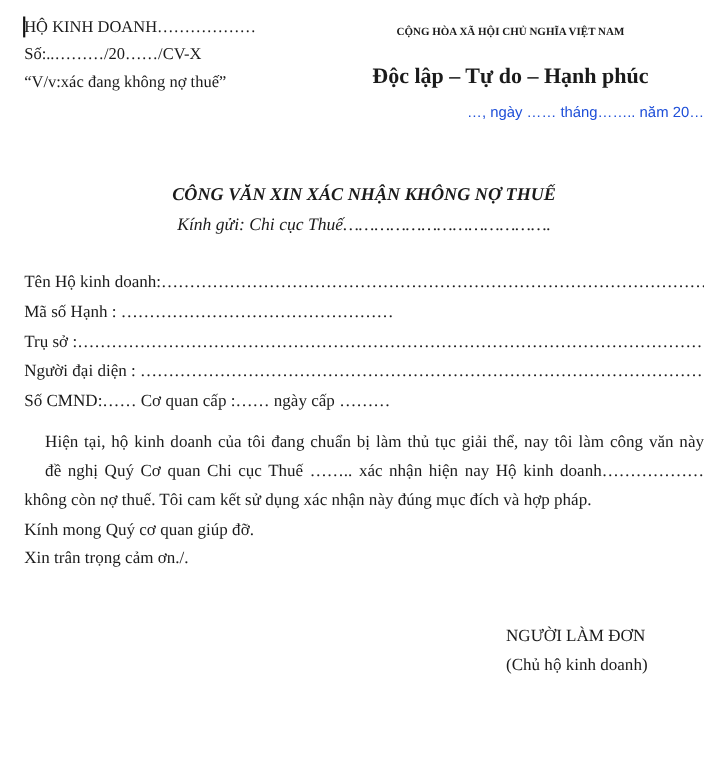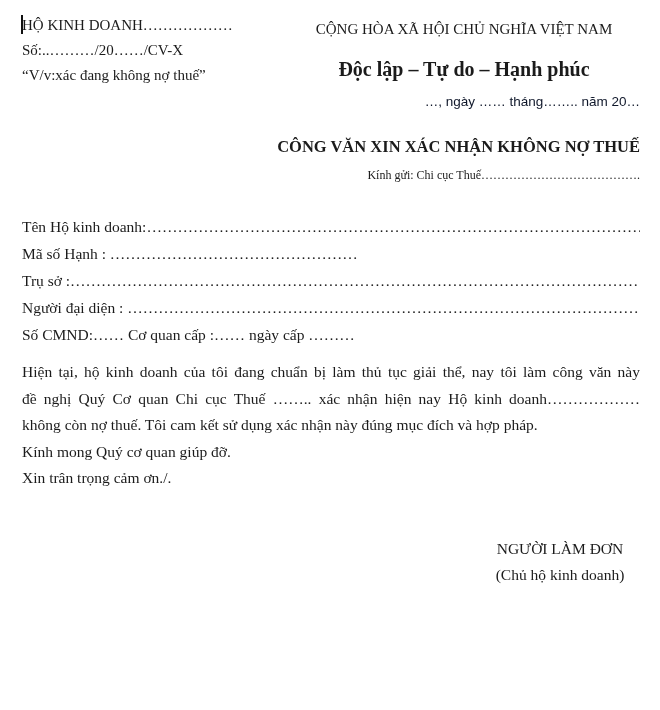--- a/index.html
+++ b/index.html
@@ -29,63 +29,63 @@
     line-height: 25px;
     white-space: nowrap;
     overflow: hidden;
   }
   .header-right {
     width: 352px;
     padding-top: 4px;
     text-align: center;
   }
   .national-title {
-    font-weight: normal;
-    font-size: 15px;
+    font-weight: bold;
+    font-size: 10px;
     line-height: 25px;
     white-space: nowrap;
   }
   .motto {
     font-weight: bold;
     font-size: 20px;
     line-height: 22px;
     margin-top: 16px;
   }
   .date-line {
     font-family: "Liberation Sans", sans-serif;
     font-size: 13.5px;
     line-height: 18px;
     margin-top: 13px;
     text-align: right;
-    color: #0f172a;
+    color: #1d4ed8;
     white-space: nowrap;
     overflow: hidden;
   }
-  .title-block { text-align: right; margin-top: 24px; }
+  .title-block { text-align: center; margin-top: 54px; font-style: italic; }
   .doc-title { font-weight: bold; font-size: 16.5px; line-height: 24px; }
-  .recipient { font-size: 12px; line-height: 24px; margin-top: 4px; }
+  .recipient { font-size: 16px; line-height: 24px; margin-top: 4px; }
   .fields { margin-top: 26px; font-size: 15.5px; }
   .field-line {
     line-height: 27px;
     white-space: nowrap;
     overflow: hidden;
   }
   .body-block { margin-top: 11px; font-size: 15.5px; }
   .body-line { line-height: 26.5px; }
   .stretch {
     text-align: justify;
     text-align-last: justify;
     overflow: hidden;
     max-height: 27px;
+    margin-left: 19px;
   }
   .signature {
     margin-top: 44px;
     margin-left: 438px;
     width: 200px;
-    text-align: center;
     font-size: 15.5px;
     line-height: 26px;
     white-space: nowrap;
   }
 </style>
 </head>
 <body>
 
 <div class="page">
   <span class="cursor"></span>

